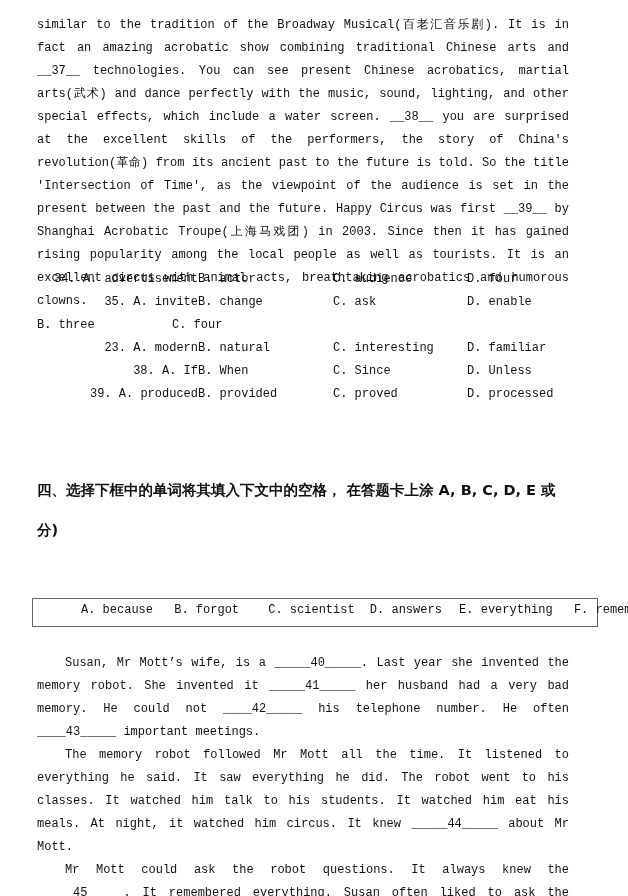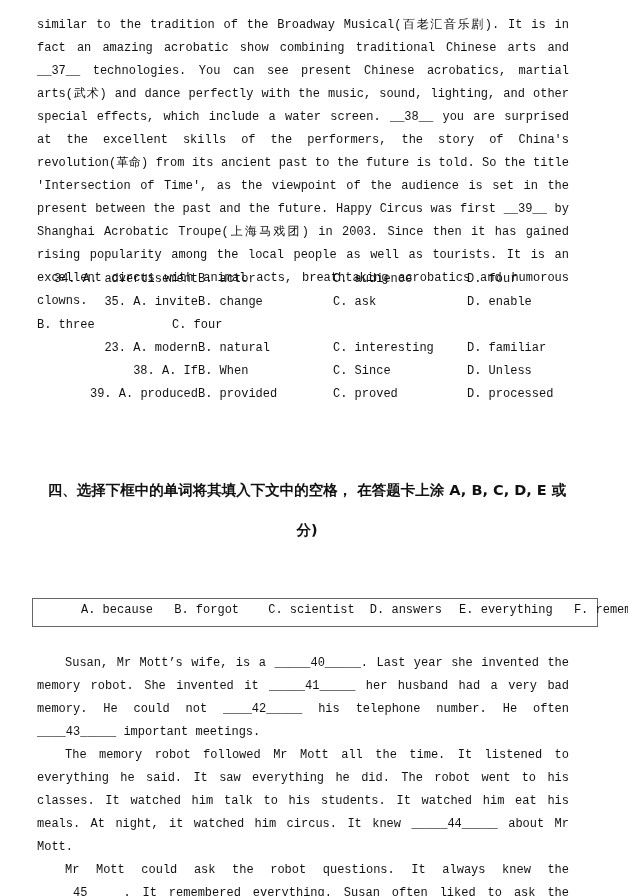--- a/index.html
+++ b/index.html
@@ -10,21 +10,21 @@
   .indent { text-indent: 28px; }
   .options { position: absolute; left: 37px; top: 268px; width: 560px; }
   .opt-row { display: flex; height: 23px; line-height: 23px; }
   .opt-row span { display: inline-block; }
   .c0 { width: 161px; text-align: right; }
   .c1 { width: 135px; }
   .c2 { width: 134px; }
   .c3 { width: 120px; }
   .heading { position: absolute; left: 37px; top: 470px; width: 540px;
              font-family: "DejaVu Sans", "Liberation Sans", sans-serif; font-weight: bold;
-             font-size: 14.5px; line-height: 40px; color: #111; text-align: center; }
+             font-size: 14.5px; line-height: 40px; color: #111; }
   .heading p { margin: 0; }
   .wordbox { position: absolute; left: 32px; top: 598px; width: 566px; height: 29px;
              border: 1.5px solid #666; box-sizing: border-box; }
   .wordbox .words { position: absolute; left: 48px; top: 4px; white-space: nowrap; }
   .wordbox .words span { margin-right: 14px; }
 </style>
 </head>
 <body>
 
 <div class="para serif" style="top:14px;">

